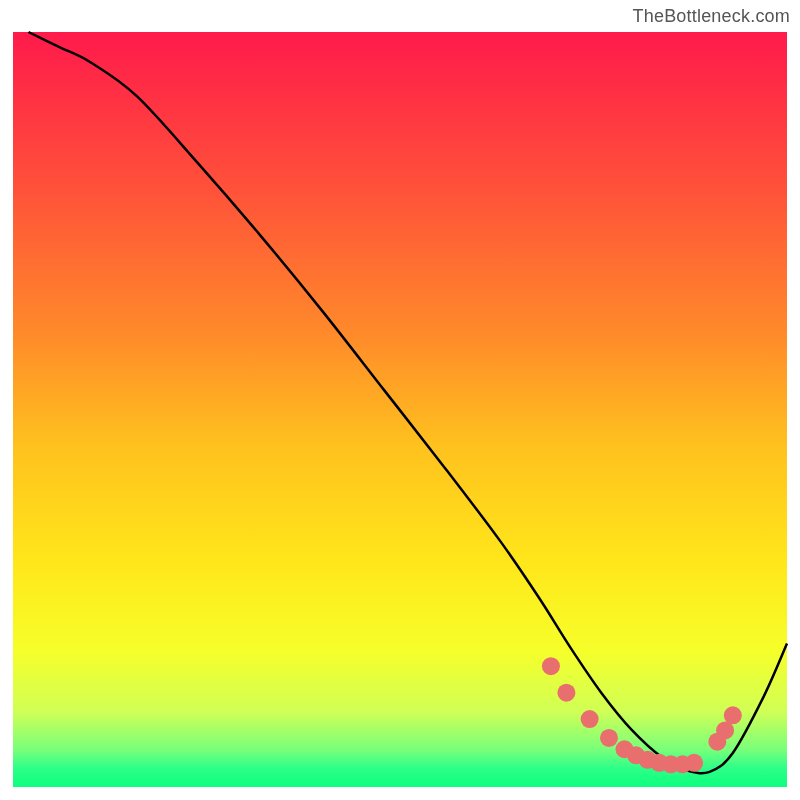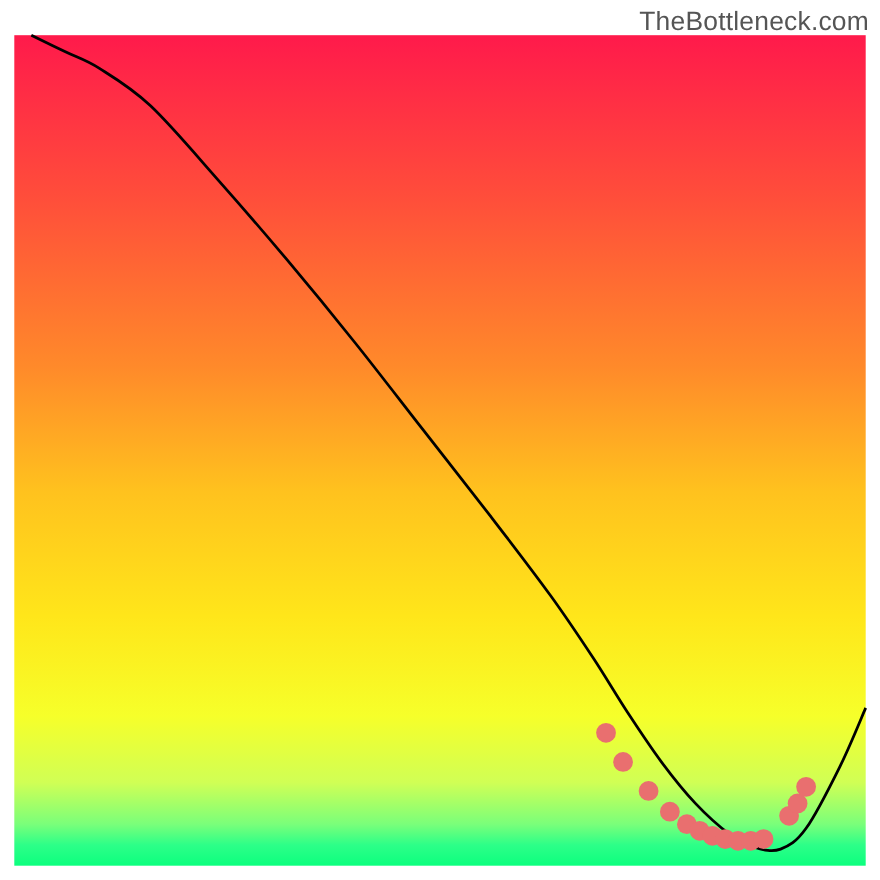--- a/index.html
+++ b/index.html
@@ -14,21 +14,21 @@
   .stage {
     position: relative;
     width: 800px;
     height: 800px;
   }
   .attribution {
     position: absolute;
     top: 6px;
     right: 10px;
     color: #555;
-    font-size: 24px;
+    font-size: 18px;
     font-weight: 400;
     letter-spacing: 0.2px;
     z-index: 20;
   }
   svg.plot {
     position: absolute;
     top: 0;
     left: 0;
     width: 800px;
     height: 800px;

